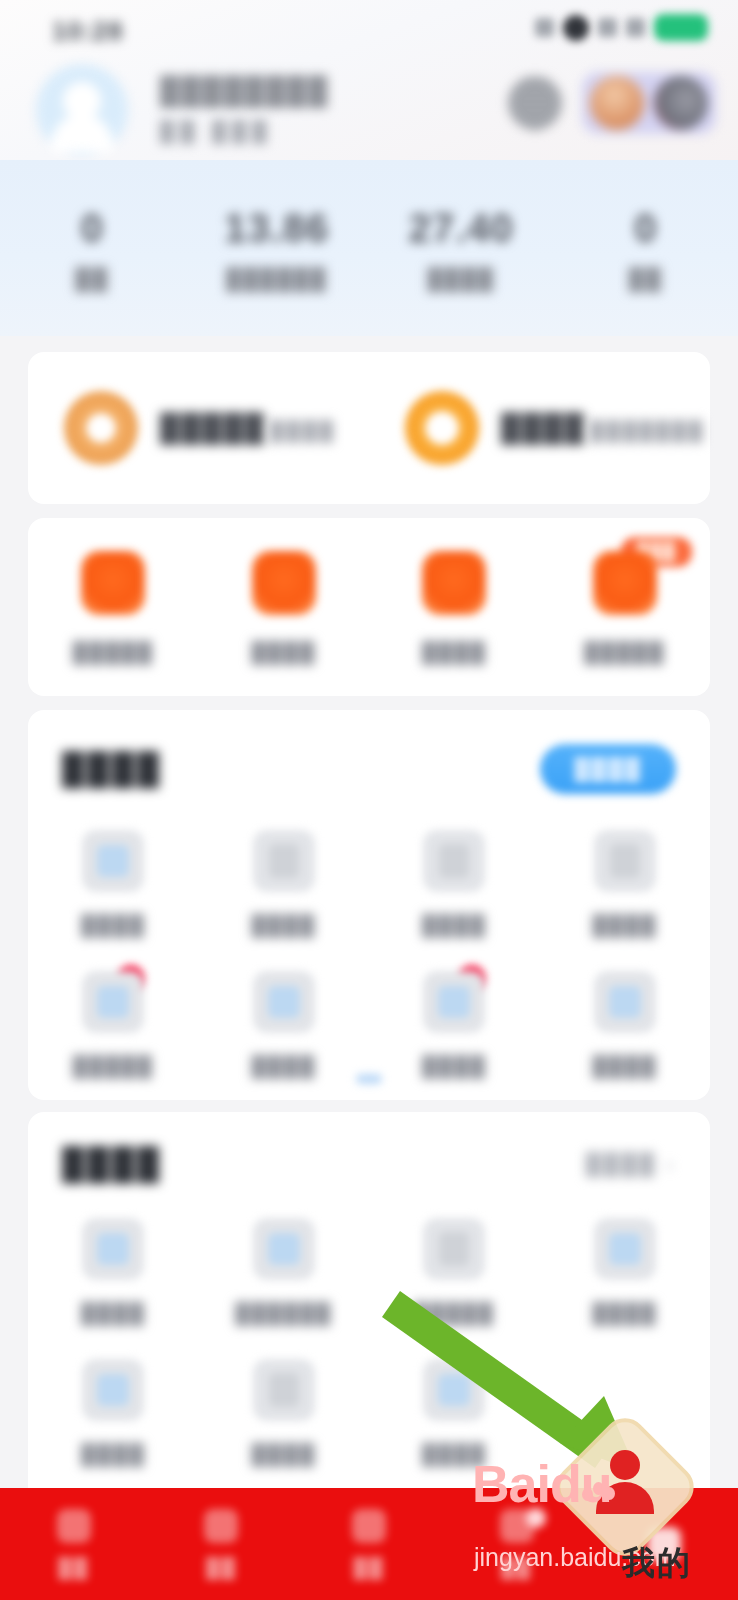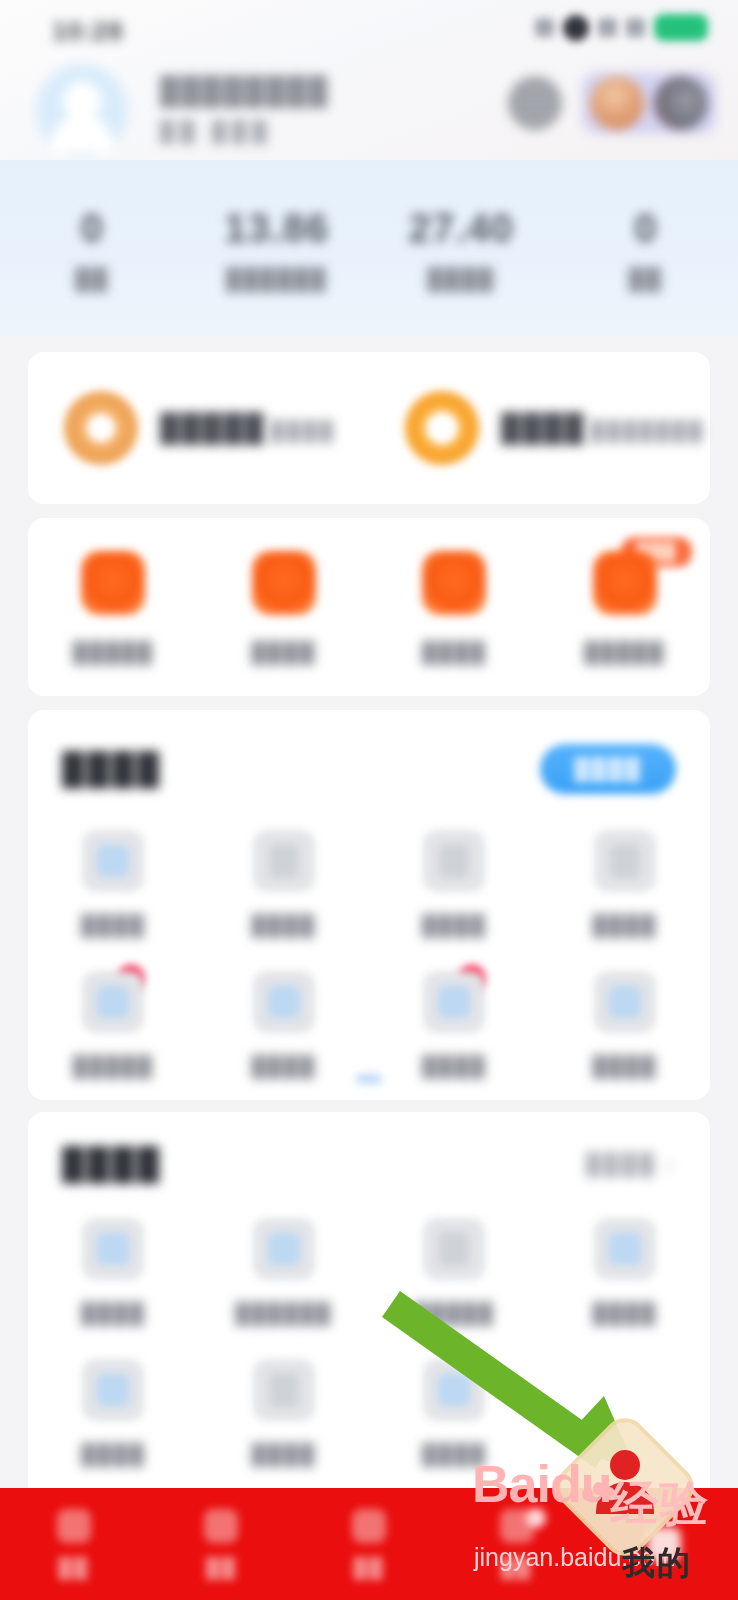--- a/index.html
+++ b/index.html
@@ -380,17 +380,16 @@
         <span class="b"></span>
     </div>
     <div id="wm-paw">
       <i style="left:0;top:6px"></i>
         <i style="left:11px;top:0"></i>
         <i style="left:22px;top:5px"></i>
     </div>
     <div id="wm-logo">
       <span>Bai</span><span>du</span>
     </div>
-    <div id="wm-cn">经验</div>
     <div id="wm-url">jingyan.baidu.com</div>
   </div>
 
 </div>
 
 </body></html>

